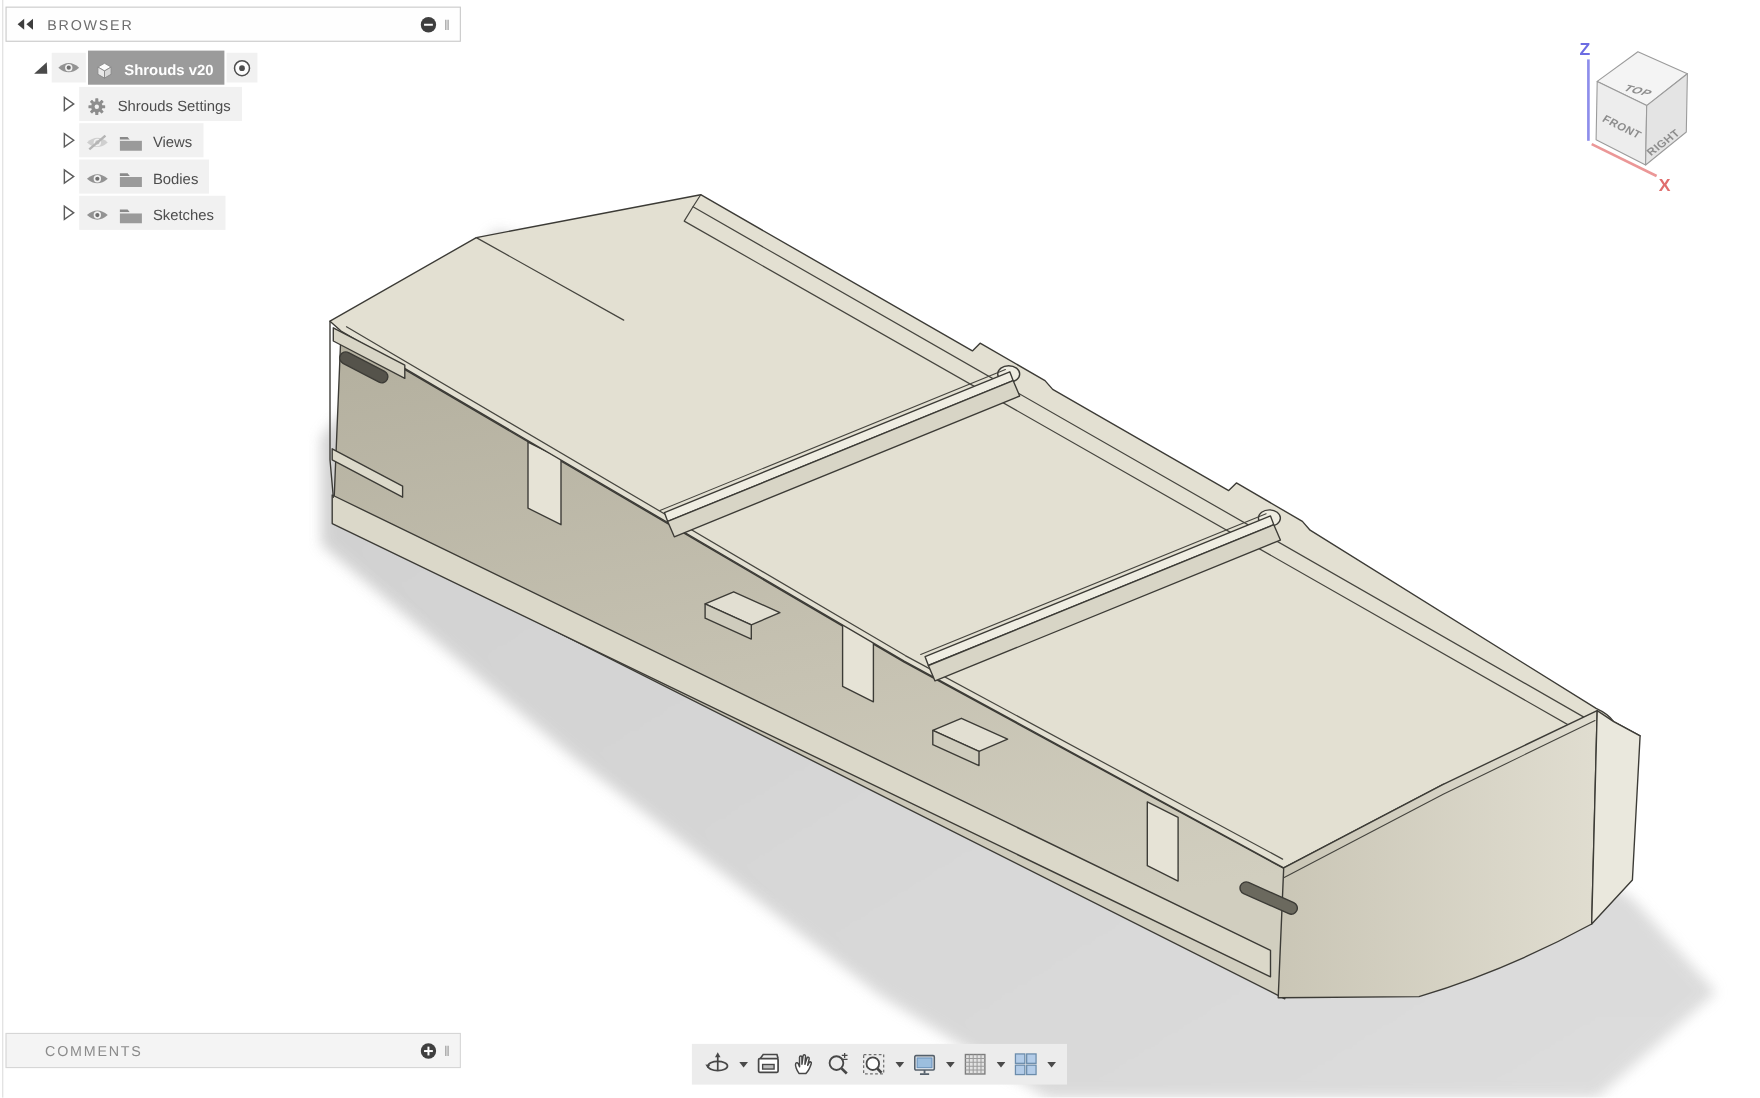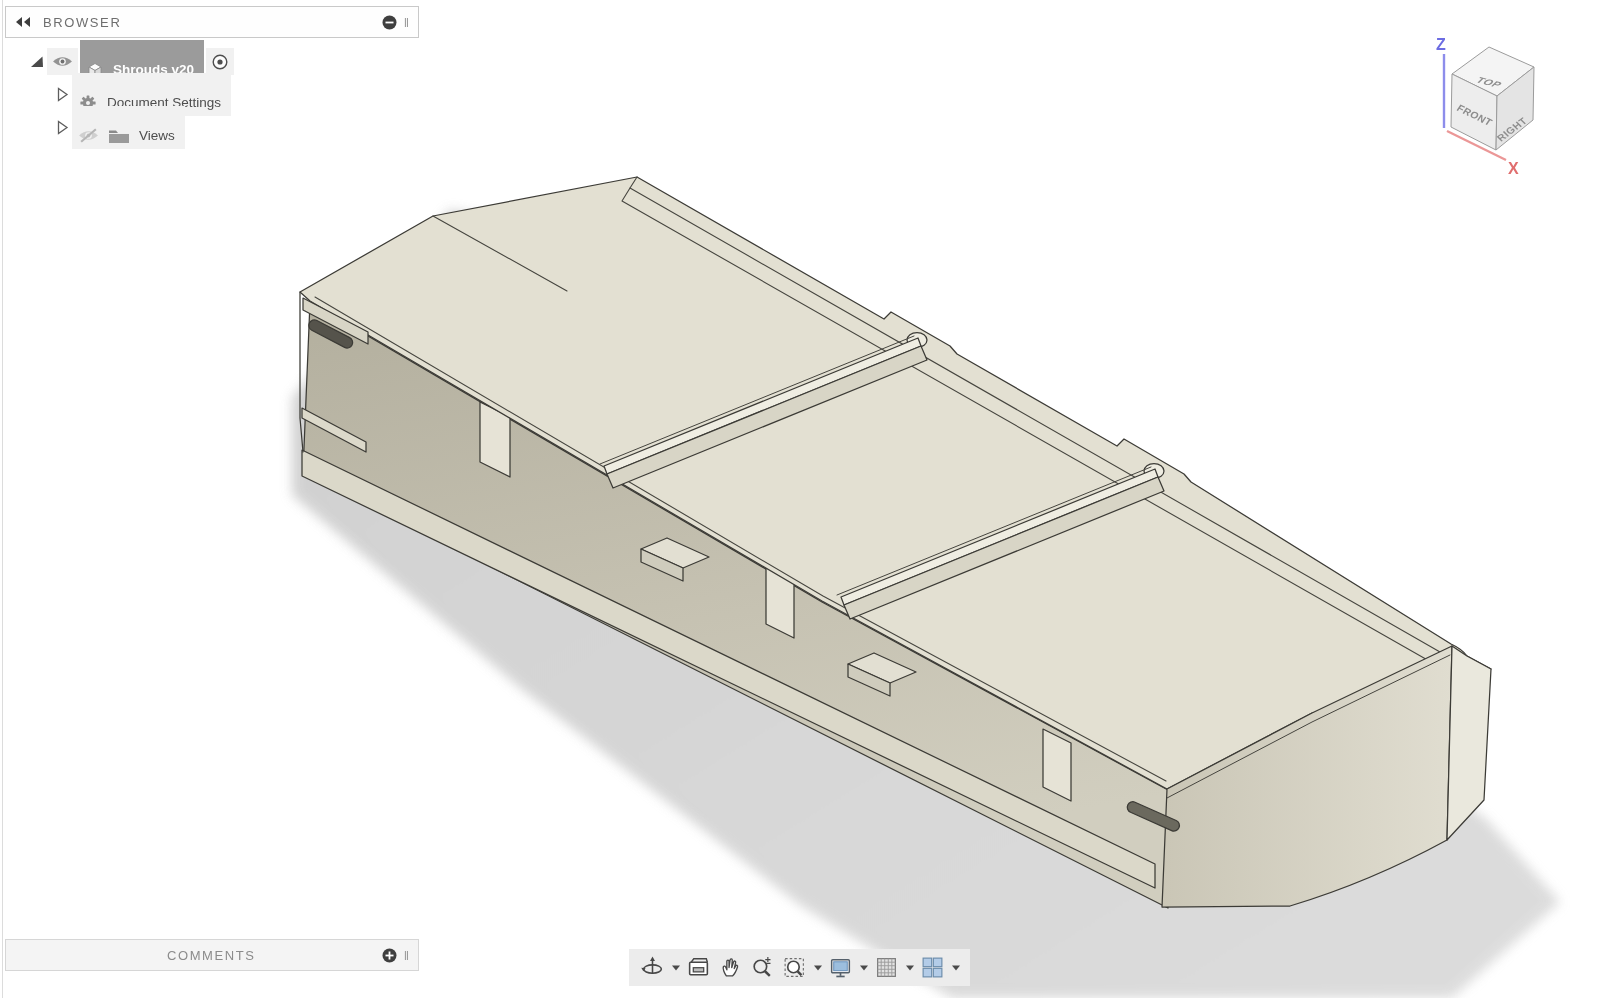--- a/index.html
+++ b/index.html
@@ -23,32 +23,32 @@
   .grip{color:#9a9a9a;font-size:13px;margin-left:7px;}
 
   
   .tree{margin-top:7px;}
   .tree-row{height:33px;display:flex;align-items:center;}
   .tree-row .expander{width:20px;display:flex;justify-content:center;flex:none;}
   .indent-root{margin-left:22px;}
   .indent-child{margin-left:47px;}
   .chip{
     display:flex;align-items:center;height:27px;background:#f1f1f1;
-    padding:16px 10px 0 6px;gap:9px;
+    padding:4px 10px 0 6px;gap:9px;
   }
   .chip.square{padding:0 5px;}
   .chip .label{font-size:13.5px;color:#4d4d4d;white-space:nowrap;}
   .chip.selected{background:#9b9b9b;}
   .chip.selected .label{color:#ffffff;font-weight:bold;}
   .gap2{width:2px;flex:none;}
 
   
   .comments{top:939px;}
   .comments .panel-header{background:#f4f4f4;border-color:#d6d6d6;}
-  .comments .panel-title{margin-left:26px;color:#8b8b8b;text-align:center;}
+  .comments .panel-title{margin-left:26px;color:#8b8b8b;}
 
   
   .nav-toolbar{
     position:absolute;left:629px;top:949px;height:37px;
     background:#ececec;display:flex;align-items:center;padding:0 9px;gap:3px;
   }
   .tool-btn{
     width:29px;height:29px;display:flex;align-items:center;justify-content:center;
     flex:none;background:transparent;border:0;padding:0;cursor:pointer;
   }
@@ -235,21 +235,21 @@
               <rect x="-1.4" y="-7.6" width="2.8" height="3" rx="0.5" transform="rotate(90)"></rect>
               <rect x="-1.4" y="-7.6" width="2.8" height="3" rx="0.5" transform="rotate(135)"></rect>
               <rect x="-1.4" y="-7.6" width="2.8" height="3" rx="0.5" transform="rotate(180)"></rect>
               <rect x="-1.4" y="-7.6" width="2.8" height="3" rx="0.5" transform="rotate(225)"></rect>
               <rect x="-1.4" y="-7.6" width="2.8" height="3" rx="0.5" transform="rotate(270)"></rect>
               <rect x="-1.4" y="-7.6" width="2.8" height="3" rx="0.5" transform="rotate(315)"></rect>
             </g>
           </g>
           <circle cx="10" cy="10" r="2" fill="#f1f1f1"></circle>
         </svg>
-        <span class="label">Document Settings</span>
+        <span class="label">Shrouds Settings</span>
       </span>
     </div>
 
 
     <div class="tree-row">
       <span class="expander indent-child">
         <svg width="16" height="17" viewBox="0 0 16 17">
             <polygon points="4.5,2.5 4.5,14.5 13,8.5" fill="#ffffff" stroke="#5d5d5d" stroke-width="1.3"></polygon>
           </svg>
       </span>
@@ -264,21 +264,61 @@
         </svg>
         <svg width="22" height="16" viewBox="0 0 22 16">
           <path d="M1,2.5 L8,2.5 L10,5 L1,5 Z" fill="#8a8a8a"></path>
           <path d="M1,5.8 L21,5.8 L21,15 L1,15 Z" fill="#9a9a9a"></path>
           <rect x="1" y="5" width="20" height="0.9" fill="#f1f1f1"></rect>
         </svg>
         <span class="label">Views</span>
       </span>
     </div>
 
-
+    <div class="tree-row">
+      <span class="expander indent-child">
+        <svg width="16" height="17" viewBox="0 0 16 17">
+            <polygon points="4.5,2.5 4.5,14.5 13,8.5" fill="#ffffff" stroke="#5d5d5d" stroke-width="1.3"></polygon>
+          </svg>
+      </span>
+      <span class="chip">
+        <svg width="21" height="15" viewBox="0 0 20 14">
+          <path d="M1,7 Q10,-1 19,7 Q10,15 1,7 Z" fill="#939393"></path>
+          <circle cx="10" cy="7" r="3.2" fill="#f1f1f1"></circle>
+            <circle cx="10" cy="7" r="1.8" fill="#6f6f6f"></circle>
+        </svg>
+        <svg width="22" height="16" viewBox="0 0 22 16">
+          <path d="M1,2.5 L8,2.5 L10,5 L1,5 Z" fill="#8a8a8a"></path>
+          <path d="M1,5.8 L21,5.8 L21,15 L1,15 Z" fill="#9a9a9a"></path>
+          <rect x="1" y="5" width="20" height="0.9" fill="#f1f1f1"></rect>
+        </svg>
+        <span class="label">Bodies</span>
+      </span>
+    </div>
+
+    <div class="tree-row">
+      <span class="expander indent-child">
+        <svg width="16" height="17" viewBox="0 0 16 17">
+            <polygon points="4.5,2.5 4.5,14.5 13,8.5" fill="#ffffff" stroke="#5d5d5d" stroke-width="1.3"></polygon>
+          </svg>
+      </span>
+      <span class="chip">
+        <svg width="21" height="15" viewBox="0 0 20 14">
+          <path d="M1,7 Q10,-1 19,7 Q10,15 1,7 Z" fill="#939393"></path>
+          <circle cx="10" cy="7" r="3.2" fill="#f1f1f1"></circle>
+            <circle cx="10" cy="7" r="1.8" fill="#6f6f6f"></circle>
+        </svg>
+        <svg width="22" height="16" viewBox="0 0 22 16">
+          <path d="M1,2.5 L8,2.5 L10,5 L1,5 Z" fill="#8a8a8a"></path>
+          <path d="M1,5.8 L21,5.8 L21,15 L1,15 Z" fill="#9a9a9a"></path>
+          <rect x="1" y="5" width="20" height="0.9" fill="#f1f1f1"></rect>
+        </svg>
+        <span class="label">Sketches</span>
+      </span>
+    </div>
   </div>
 </div>
 
 <div class="panel comments">
   <div class="panel-header">
     <span class="panel-title">COMMENTS</span>
     <svg width="15" height="15" viewBox="0 0 15 15">
       <circle cx="7.5" cy="7.5" r="7" fill="#3f3f3f"></circle>
       <rect x="3.5" y="6.6" width="8" height="1.8" fill="#ffffff"></rect>
       <rect x="6.6" y="3.5" width="1.8" height="8" fill="#ffffff"></rect>

